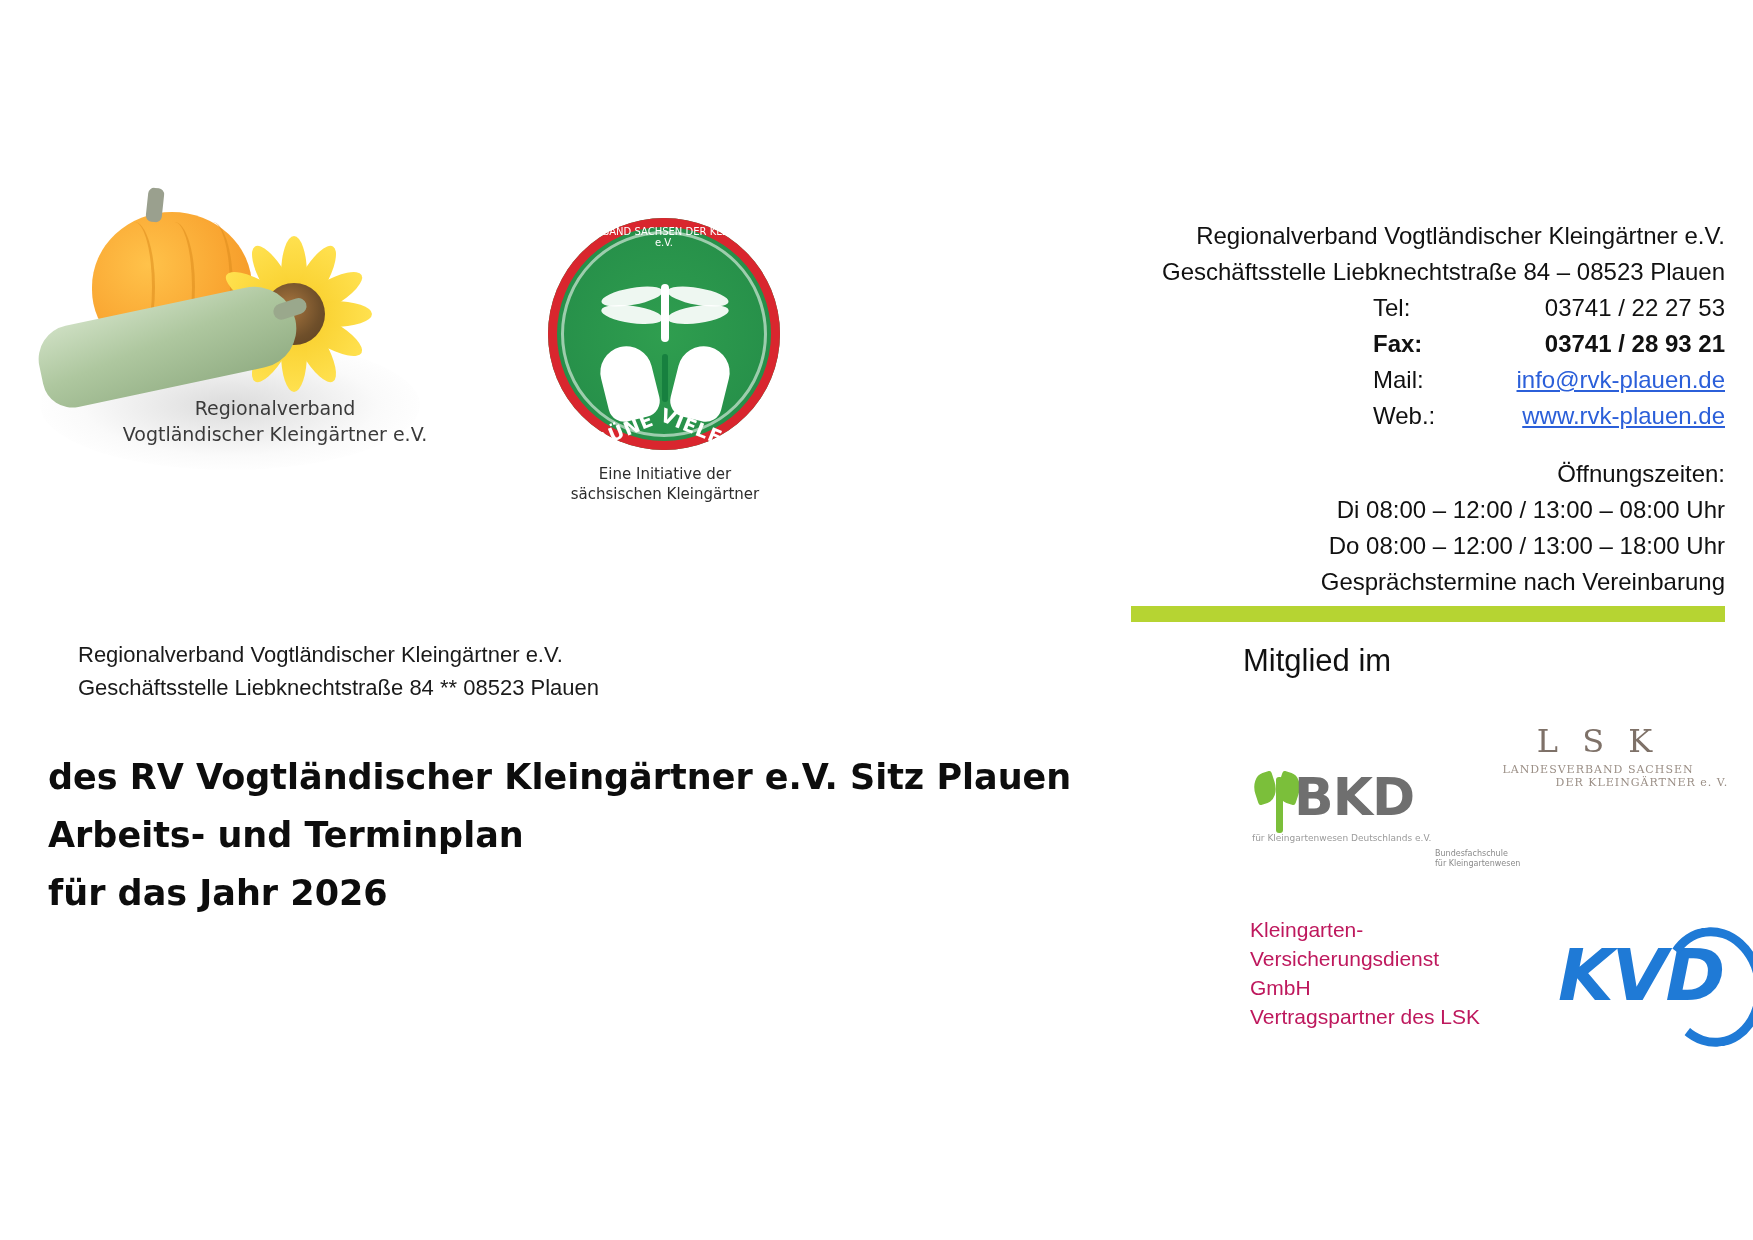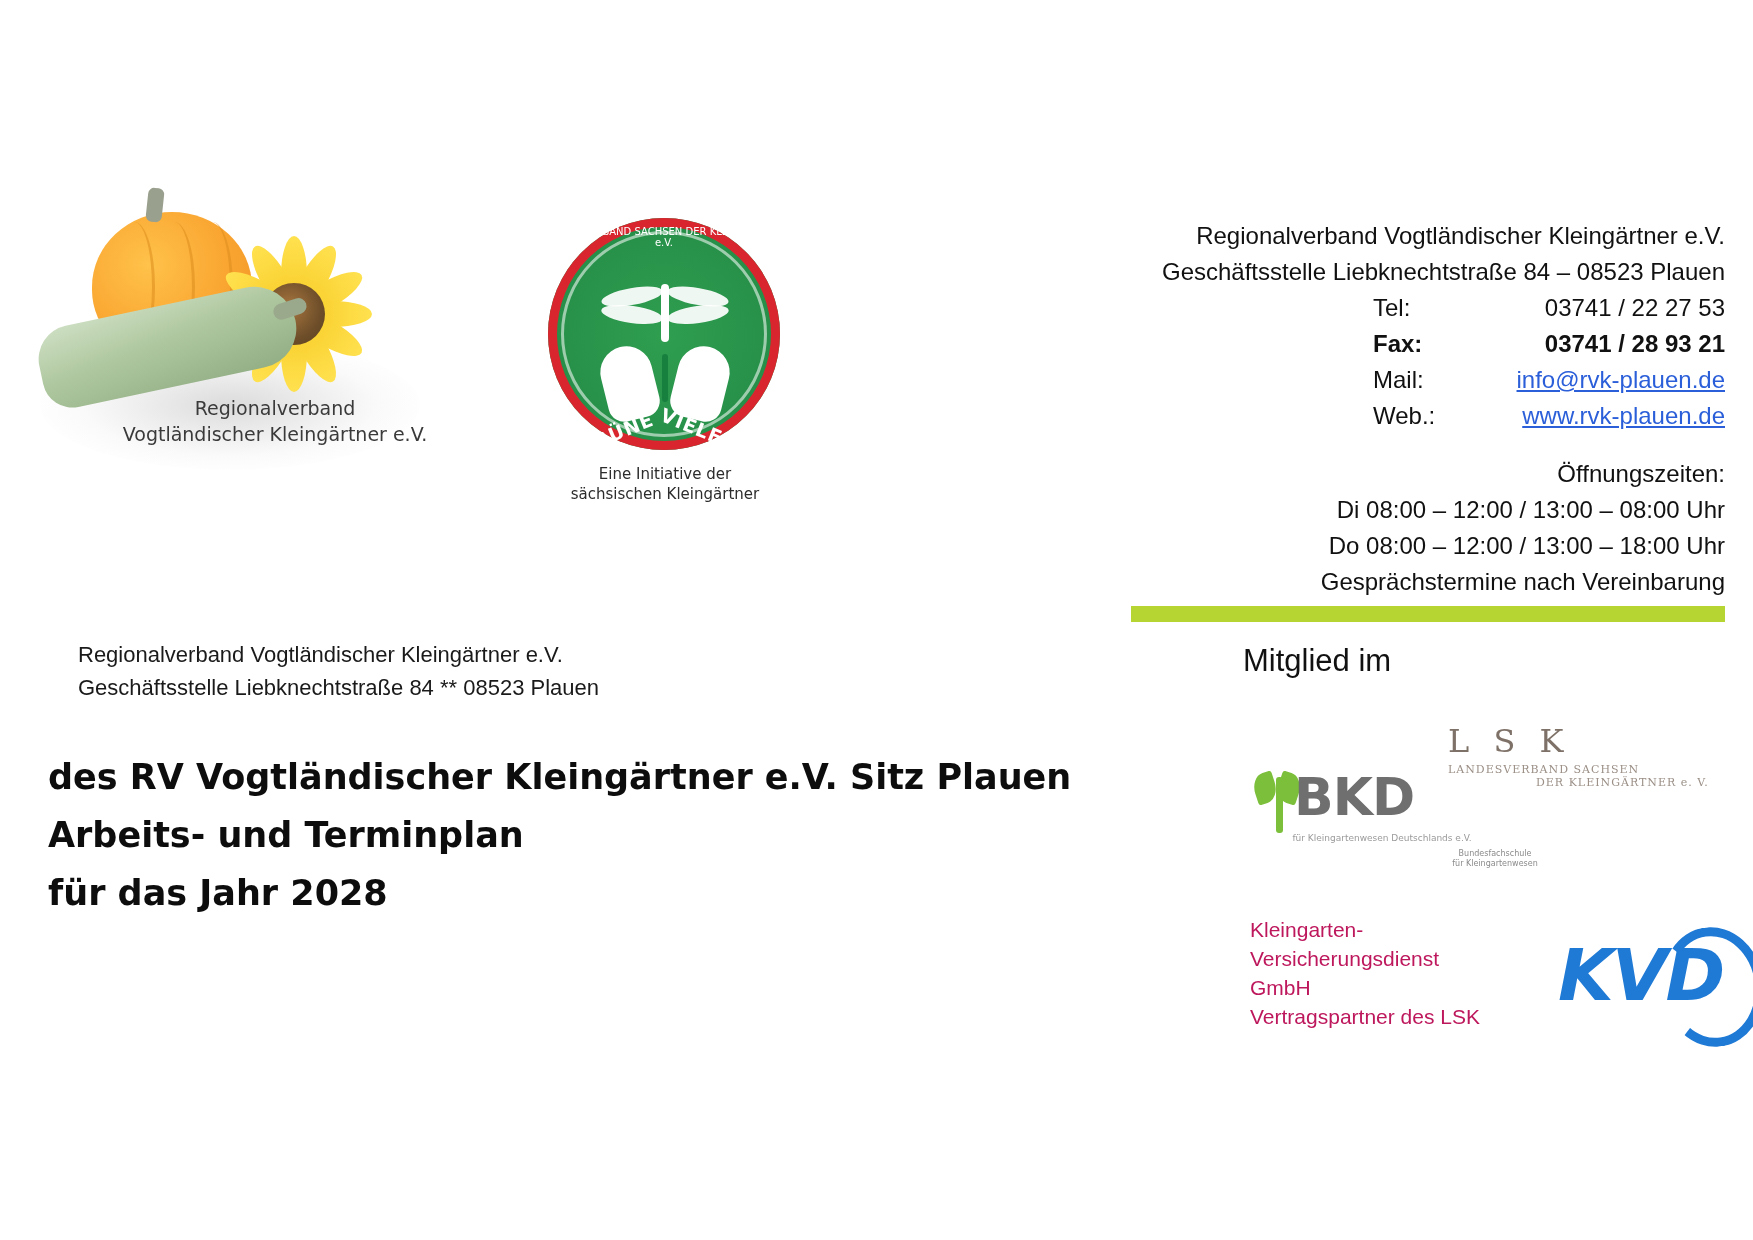--- a/index.html
+++ b/index.html
@@ -325,21 +325,20 @@
     font-size: 31px;
     color: #111111;
   }
 
   #bkd {
     position: absolute;
     left: 1250px;
     top: 765px;
     width: 300px;
     height: 90px;
-    text-align: center;
   }
   #bkd .mark {
     position: absolute;
     left: 0;
     top: 6px;
     width: 52px;
     height: 64px;
   }
   #bkd .mark .stem {
     position: absolute;
@@ -389,21 +388,21 @@
     font-family: "DejaVu Sans", sans-serif;
     font-size: 9px;
     color: #9a9a9a;
   }
 
   #lsk-word {
     position: absolute;
     left: 1448px;
     top: 722px;
     width: 300px;
-    text-align: left;
+    text-align: center;
     color: #8b7f7a;
   }
   #lsk-word .big {
     font-family: "DejaVu Serif", serif;
     font-size: 32px;
     letter-spacing: 7px;
     color: #7e7168;
   }
   #lsk-word .sub1, #lsk-word .sub2 {
     font-family: "DejaVu Serif", serif;
@@ -546,21 +545,21 @@
   </div>
 
   <div id="sender">
     <div>Regionalverband Vogtländischer Kleingärtner e.V.</div>
     <div>Geschäftsstelle Liebknechtstraße 84 ** 08523 Plauen</div>
   </div>
 
   <div id="title">
     <div>des RV Vogtländischer Kleingärtner e.V. Sitz Plauen</div>
     <div>Arbeits- und Terminplan</div>
-    <div>für das Jahr 2028</div>
+    <div>für das Jahr 2026</div>
   </div>
 
   <div id="member-label">Mitglied im</div>
 
   <div id="bkd">
     <div class="mark">
       <div class="leaf l"></div>
       <div class="leaf r"></div>
       <div class="stem"></div>
     </div>

